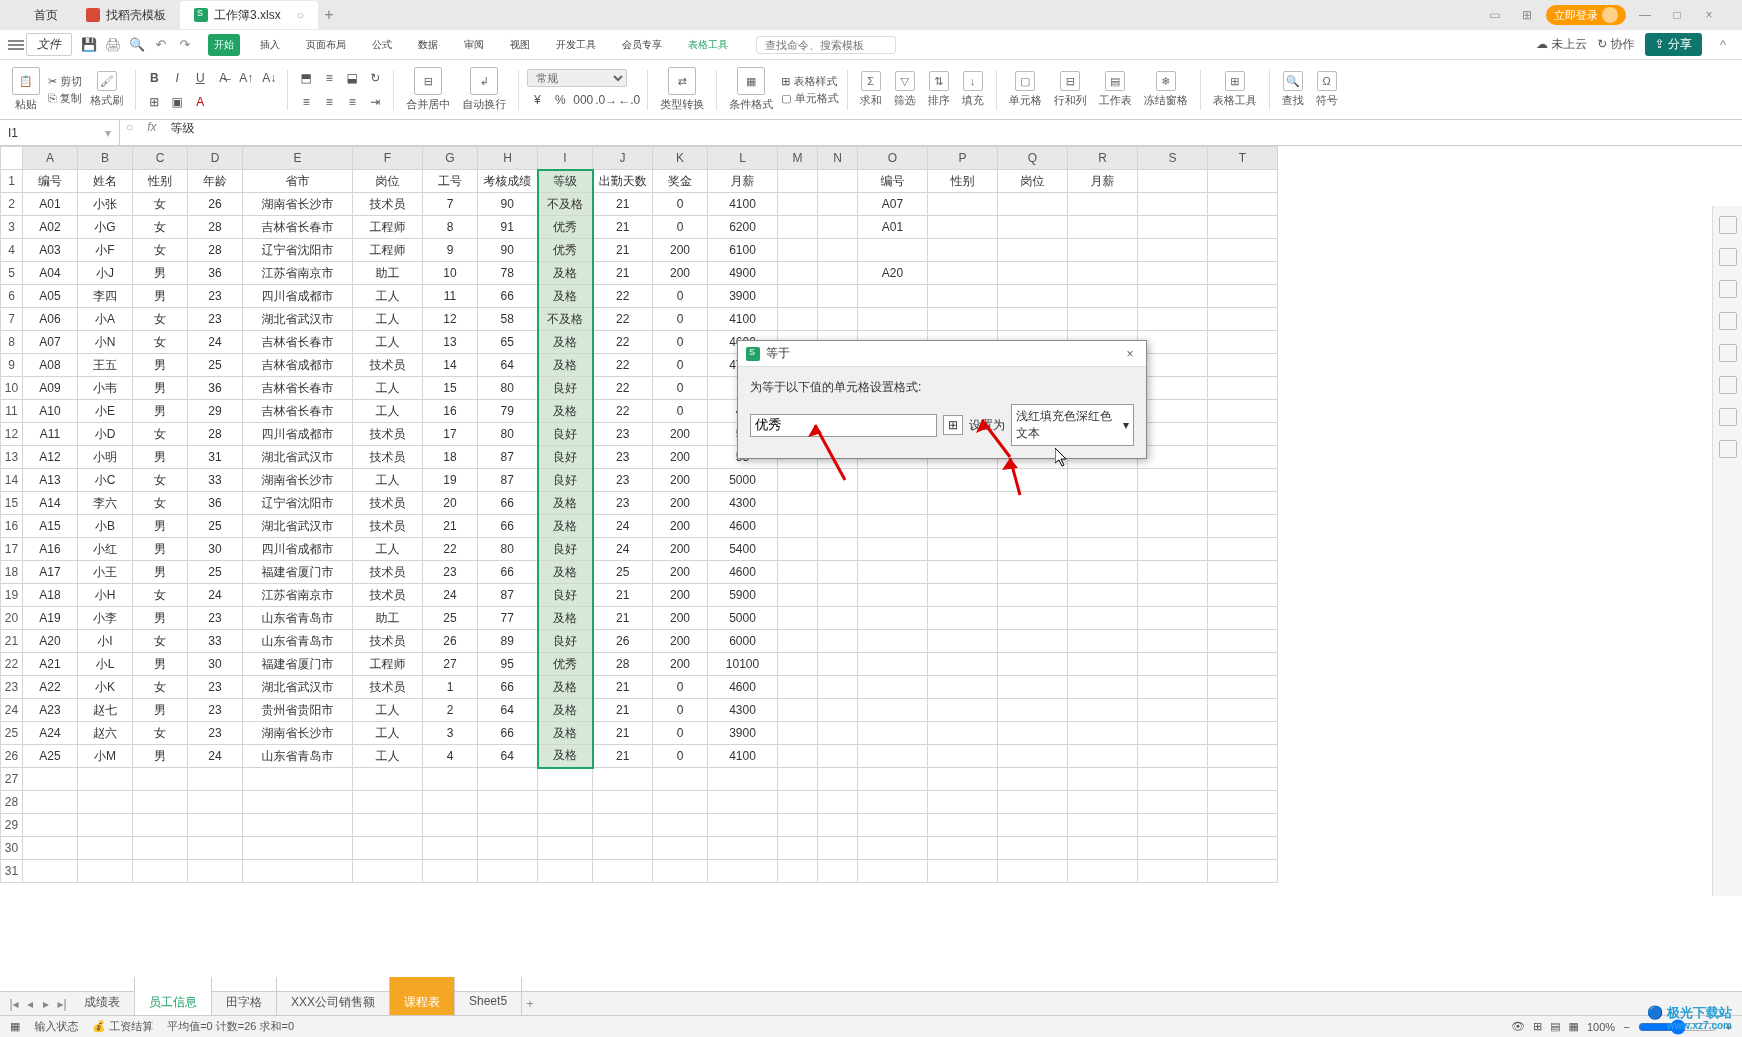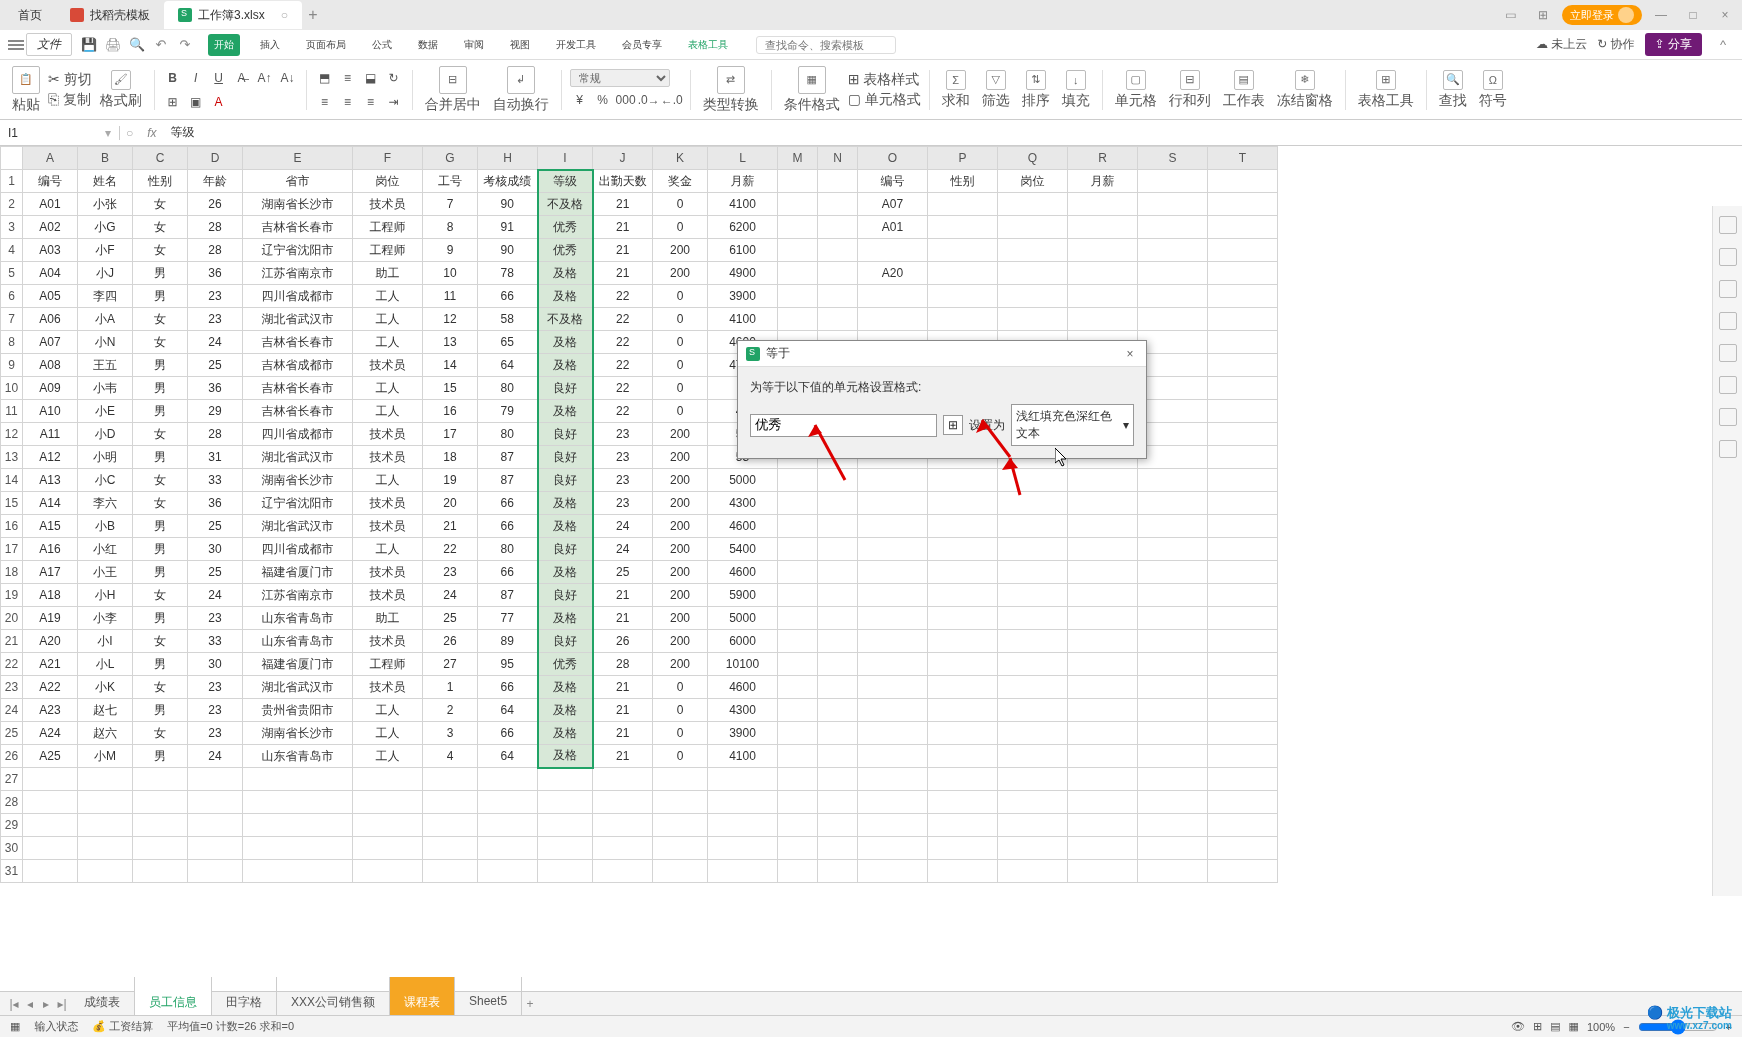--- a/index.html
+++ b/index.html
@@ -1,19 +1,19 @@
 <!DOCTYPE html>
 <html><head>
 <meta charset="utf-8">
 <style>
 * { margin: 0; padding: 0; box-sizing: border-box; font-family: "Microsoft YaHei", sans-serif; }
 body { background: #fff; overflow: hidden; font-size: 12px; color: #333; position: relative; width: 1742px; height: 1037px; }
 
 
-.titlebar { height: 30px; background: #e9e9e9; display: flex; align-items: center; padding: 0 4px; user-select: none; }
+.titlebar { height: 30px; background: #e9e9e9; display: flex; align-items: center; padding: 0 20px; user-select: none; }
 .tab { height: 28px; padding: 0 14px; display: inline-flex; align-items: center; gap: 6px; border-radius: 4px 4px 0 0; cursor: pointer; }
 .tab.active { background: #fff; }
 .tab-doc-icon { width: 14px; height: 14px; background: #21a366; border-radius: 2px; position: relative; }
 .tab-doc-icon::after { content: "S"; color: #fff; font-size: 9px; position: absolute; left: 3px; top: 0; }
 .tab-tmpl { width: 14px; height: 14px; background: #d84a38; border-radius: 2px; }
 .tab-close { color: #aaa; margin-left: 10px; }
 .tab-add { width: 22px; text-align: center; color: #888; font-size: 16px; }
 .titlebar-right { margin-left: auto; display: flex; align-items: center; gap: 6px; }
 .tb-btn { width: 26px; height: 22px; display: inline-flex; align-items: center; justify-content: center; color: #888; }
 .login-btn { background: #fd9a00; color: #fff; padding: 2px 8px; border-radius: 10px; font-size: 11px; display: flex; align-items: center; gap: 4px; }
@@ -23,36 +23,36 @@
 .menubar { height: 30px; background: #fff; display: flex; align-items: center; padding: 0 8px; gap: 2px; border-bottom: 1px solid #ddd; }
 .menu-btn { width: 22px; height: 22px; display: inline-flex; align-items: center; justify-content: center; color: #888; font-size: 13px; }
 .menu-file { background: #fff; border: 1px solid #ccc; padding: 2px 10px; border-radius: 2px; margin-right: 4px; font-style: italic; }
 .menu-hamburger { width: 16px; display: flex; flex-direction: column; gap: 2px; }
 .menu-hamburger span { height: 2px; background: #888; }
 .ribbon-tabs { display: flex; gap: 14px; margin-left: 10px; font-size: 10px; }
 .ribbon-tab { padding: 4px 6px; cursor: pointer; color: #444; }
 .ribbon-tab.active { background: #21a366; color: #fff; border-radius: 3px; }
 .ribbon-tab.tool { color: #21a366; }
 .menubar-right { margin-left: auto; display: flex; align-items: center; gap: 10px; font-size: 12px; color: #555; }
-.share-btn { background: #701a75; color: #fff; padding: 3px 10px; border-radius: 3px; }
+.share-btn { background: #0f766e; color: #fff; padding: 3px 10px; border-radius: 3px; }
 .search-cmd { border: 1px solid #ddd; padding: 2px 8px; border-radius: 3px; color: #999; width: 140px; font-size: 11px; }
 
 
 .ribbon { height: 60px; background: #fff; border-bottom: 1px solid #ccc; display: flex; align-items: center; padding: 0 8px; gap: 4px; }
 .rb-group { display: flex; flex-direction: column; align-items: center; gap: 2px; padding: 0 4px; }
 .rb-sep { width: 1px; height: 40px; background: #e0e0e0; margin: 0 4px; }
 .rb-icon { width: 20px; height: 20px; border: 1px solid #bbb; border-radius: 2px; display: inline-flex; align-items: center; justify-content: center; color: #666; font-size: 11px; }
 .rb-large { width: 28px; height: 28px; }
-.rb-label { font-size: 14px; color: #555; white-space: nowrap; }
+.rb-label { font-size: 11px; color: #555; white-space: nowrap; }
 .rb-row { display: flex; gap: 3px; align-items: center; }
 .fmt-btn { width: 20px; height: 20px; display: inline-flex; align-items: center; justify-content: center; color: #555; font-size: 12px; }
 .font-select { border: 1px solid #ccc; border-radius: 2px; padding: 1px 4px; font-size: 11px; color: #666; }
 
 
-.fxbar { height: 26px; border-bottom: 1px solid #ccc; display: flex; align-items: center; }
+.fxbar { height: 26px; border-bottom: 1px solid #ccc; display: flex; }
 .name-box { width: 120px; border-right: 1px solid #ccc; padding: 0 8px; display: flex; align-items: center; justify-content: space-between; }
 .fx-sym { padding: 0 8px; color: #888; font-style: italic; }
 .fx-input { flex: 1; padding: 0 6px; color: #333; }
 
 
 .sheet-area { position: relative; height: 750px; overflow: hidden; }
 .grid { border-collapse: collapse; table-layout: fixed; }
 .grid th, .grid td { border: 1px solid #d4d4d4; height: 23px; font-size: 12px; text-align: center; background: #fff; overflow: hidden; }
 .col-hdr { background: #e8e8e8 !important; color: #555; font-weight: normal; height: 20px !important; }
 .row-hdr { background: #e8e8e8; color: #555; width: 22px; min-width: 22px; font-weight: normal; font-size: 11px; }

